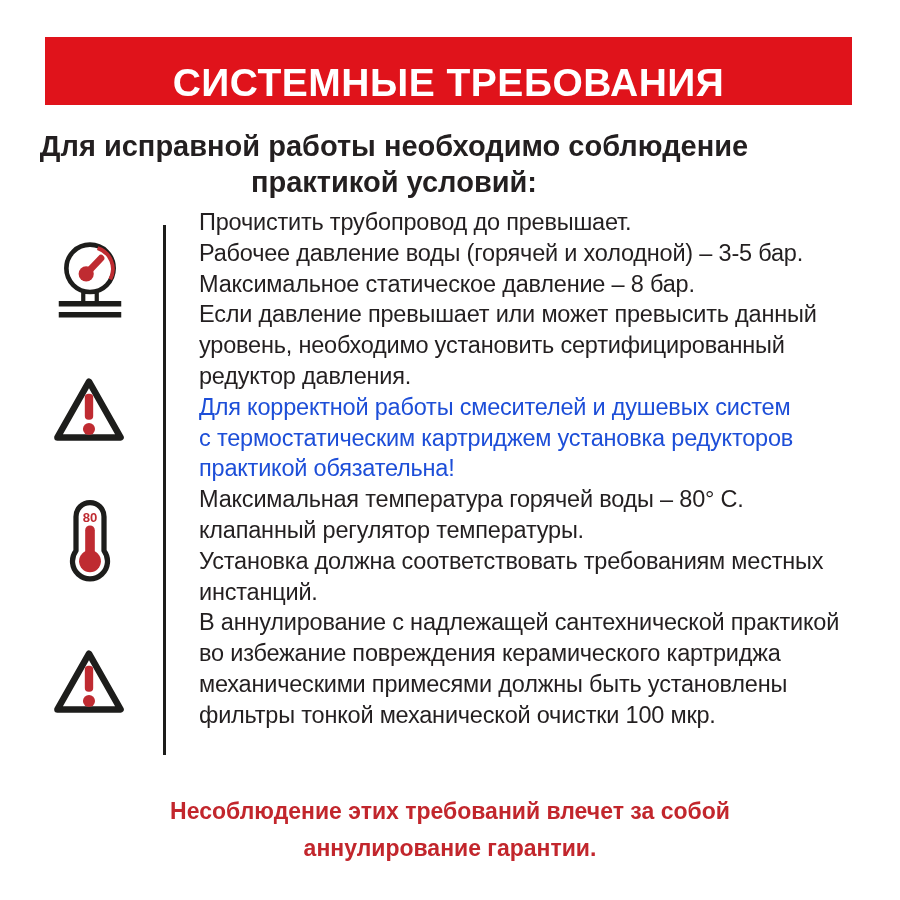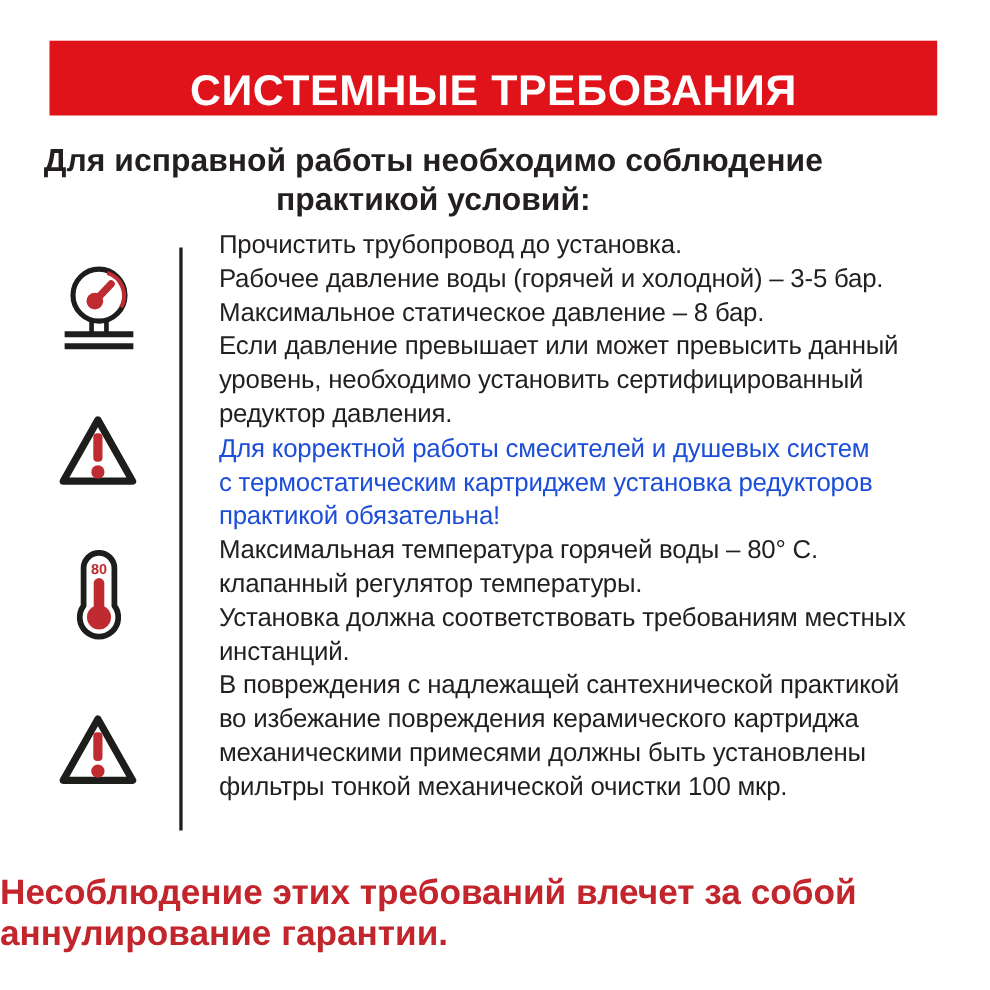--- a/index.html
+++ b/index.html
@@ -62,22 +62,22 @@
     line-height: 30.8px;
     letter-spacing: -0.2px;
     white-space: nowrap;
     color: #231f20;
   }
   .body-text p.red { color: #1d4ed8; }
   .footer {
     position: absolute;
     left: 0; top: 793px;
     width: 900px;
-    text-align: left;
-    font-size: 32px;
+    text-align: center;
+    font-size: 23px;
     font-weight: bold;
     line-height: 37px;
     color: #c2262c;
   }
   svg text { font-family: "Liberation Sans", sans-serif; }
 </style>
 </head>
 <body>
 
 <div class="page">
@@ -117,34 +117,34 @@
 
   <svg class="icon icon-warn2" width="78" height="71" viewBox="0 0 84 76">
     <path d="M42,7 L76,67 L8,67 Z" fill="#ffffff" stroke="#1d1d1b" stroke-width="7" stroke-linejoin="round"></path>
     <rect x="37.5" y="20" width="9" height="28" rx="4" fill="#bf2b31"></rect>
     <circle cx="42" cy="58" r="6.5" fill="#bf2b31"></circle>
   </svg>
 
   <div class="divider"></div>
 
   <div class="body-text">
-    <p>Прочистить трубопровод до установка.</p>
+    <p>Прочистить трубопровод до превышает.</p>
     <p>Рабочее давление воды (горячей и холодной) – 3-5 бар.</p>
     <p>Максимальное статическое давление – 8 бар.</p>
     <p>Если давление превышает или может превысить данный</p>
     <p>уровень, необходимо установить сертифицированный</p>
     <p>редуктор давления.</p>
     <p class="red">Для корректной работы смесителей и душевых систем</p>
     <p class="red">с термостатическим картриджем установка редукторов</p>
     <p class="red">практикой обязательна!</p>
     <p>Максимальная температура горячей воды – 80° С.</p>
     <p>клапанный регулятор температуры.</p>
     <p>Установка должна соответствовать требованиям местных</p>
     <p>инстанций.</p>
-    <p>В повреждения с надлежащей сантехнической практикой</p>
+    <p>В аннулирование с надлежащей сантехнической практикой</p>
     <p>во избежание повреждения керамического картриджа</p>
     <p>механическими примесями должны быть установлены</p>
     <p>фильтры тонкой механической очистки 100 мкр.</p>
   </div>
 
   <div class="footer">
     <div>Несоблюдение этих требований влечет за собой</div>
     <div>аннулирование гарантии.</div>
   </div>
 

